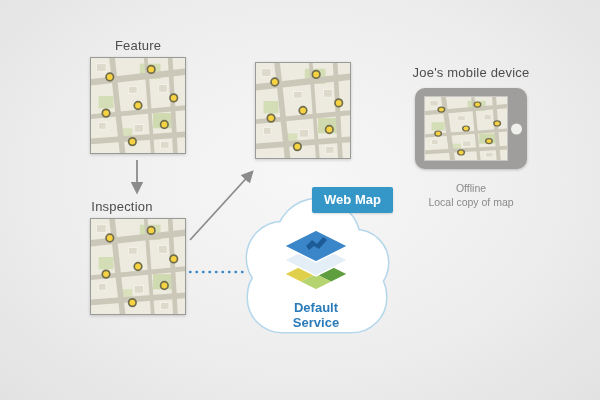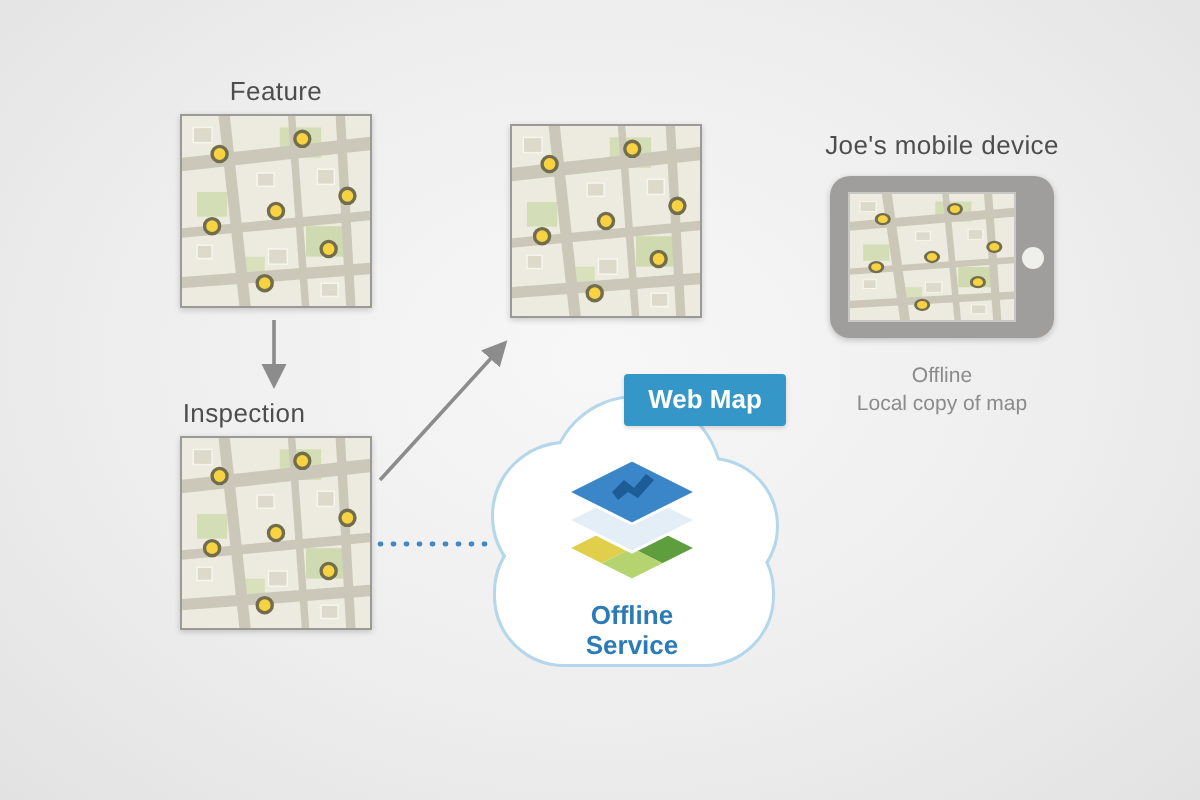--- a/index.html
+++ b/index.html
@@ -153,15 +153,15 @@
       <polygon points="56,48 72,56 56,64 40,56" fill="#5f9e3e"></polygon>
       <polygon points="40,56 56,64 40,72 24,64" fill="#b5d36f"></polygon>
       <polygon points="40,40 72,56 40,72 8,56" fill="none" stroke="#ffffff" stroke-width="1.5"></polygon>
     </g>
     <polygon points="40,26 72,42 40,58 8,42" fill="#e4eef6" stroke="#ffffff" stroke-width="1.5"></polygon>
     <g>
       <polygon points="40,12 72,28 40,44 8,28" fill="#3a86c8" stroke="#ffffff" stroke-width="1.5"></polygon>
       <path d="M30,28 l6,-6 5,4 6,-7 4,3 -8,9 -5,-3 -5,4 z" fill="#1d5c96"></path>
     </g>
   </svg>
-  <div class="fs-label">Offline Service</div>
+  <div class="fs-label">Default Service</div>
 
 </div>
 
 </body></html>

